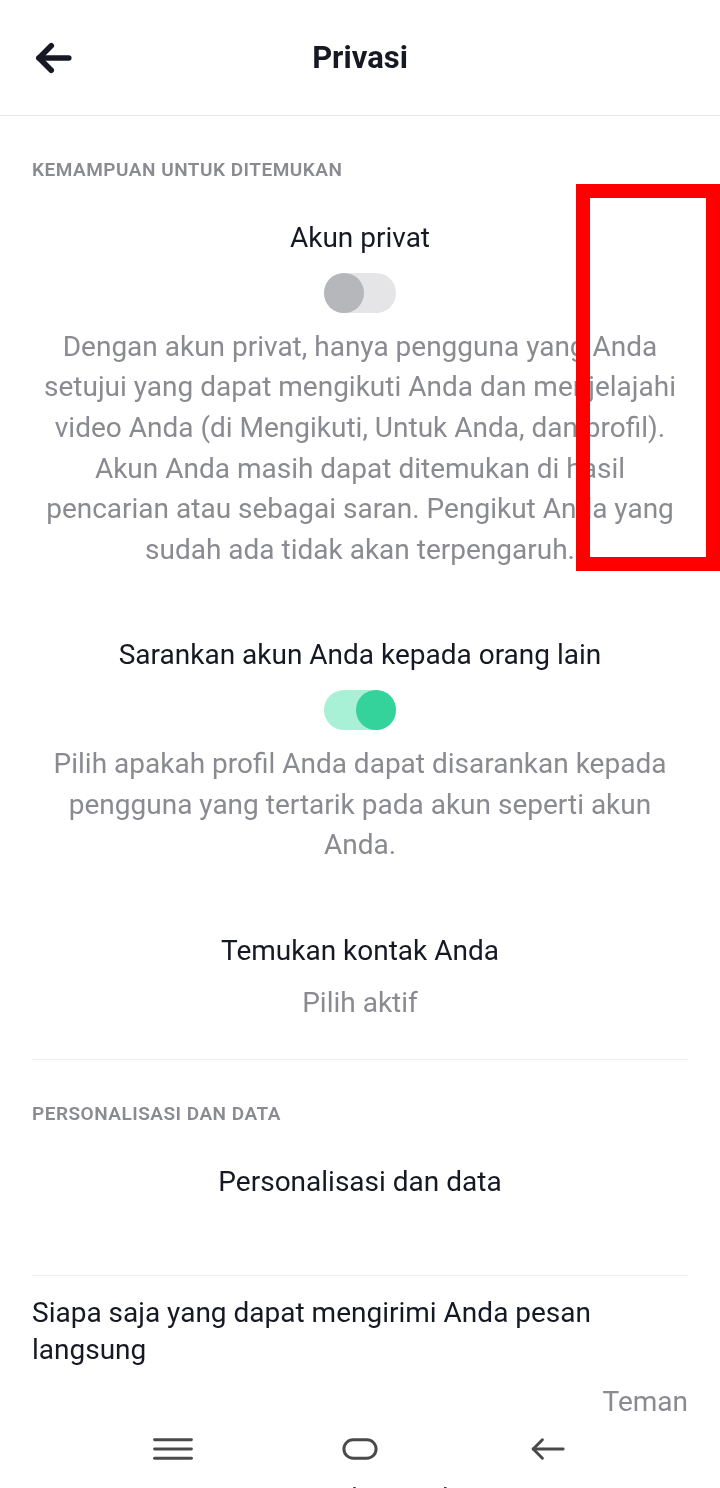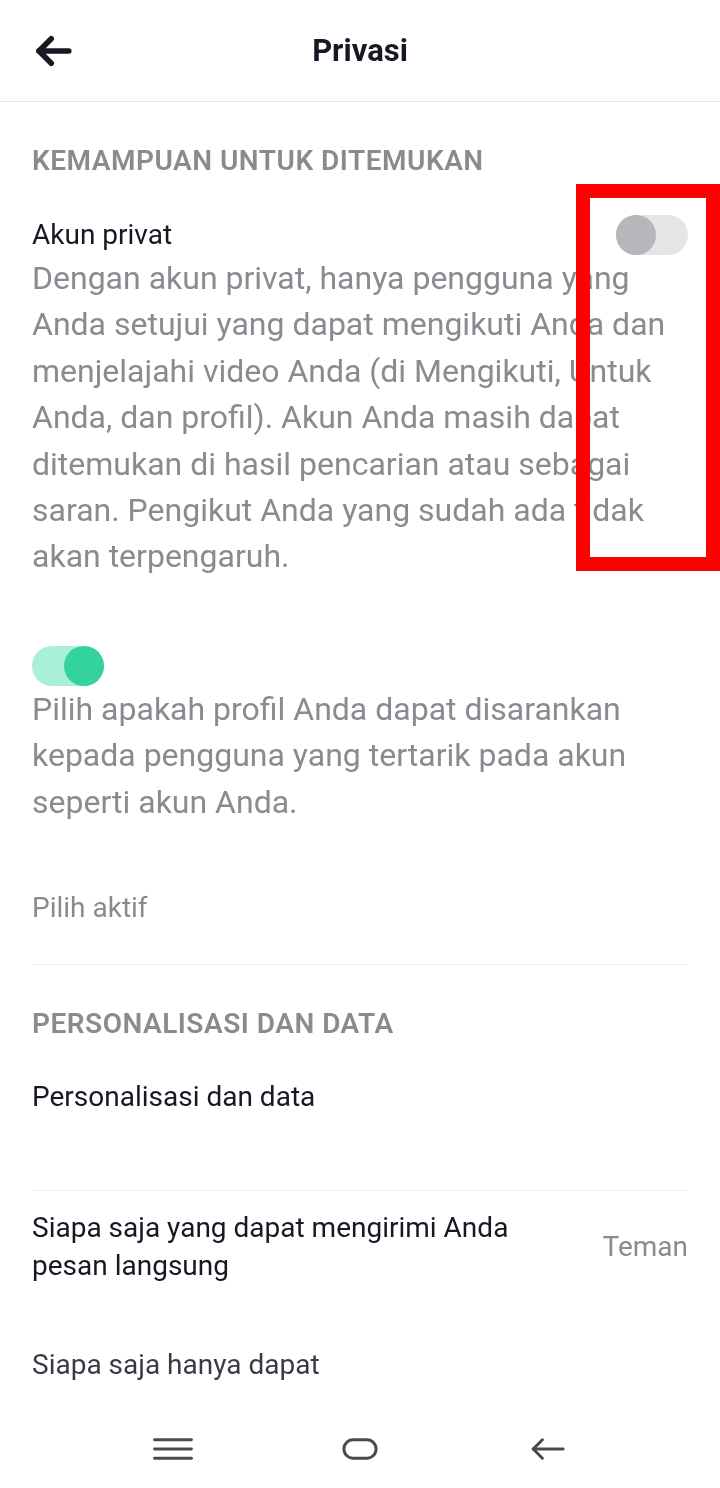--- a/index.html
+++ b/index.html
@@ -12,21 +12,21 @@
   width: 720px;
   height: 1488px;
   background: #ffffff;
   position: relative;
   overflow: hidden;
   border-bottom-left-radius: 28px;
   border-bottom-right-radius: 28px;
   color: #161823;
 }
 .header {
-  height: 102px;
+  height: 116px;
   display: flex;
   align-items: center;
   justify-content: center;
   position: relative;
   border-bottom: 1px solid #e8e8e8;
 }
 .back-btn {
   position: absolute;
   left: 28px;
   top: 50%;
@@ -49,47 +49,50 @@
 .page-title {
   font-size: 31px;
   font-weight: 700;
   color: #161823;
 }
 .content {
   padding: 0 0 0 0;
 }
 .section-header {
   padding: 42px 32px 20px 32px;
-  font-size: 28px;
+  font-size: 19px;
   font-weight: 600;
   color: #8a8b91;
   letter-spacing: 0.5px;
 }
 .row {
   padding: 18px 32px 18px 32px;
   position: relative;
 }
 .row-title-line {
   display: flex;
   align-items: center;
   justify-content: space-between;
   gap: 16px;
+  flex-direction: column;
 }
 .row-title {
   font-size: 28px;
   font-weight: 400;
   color: #161823;
   line-height: 1.35;
   flex: 1;
 }
 .row-desc {
-  font-size: 32px;
+  margin-top: 14px;
+  font-size: 28px;
   line-height: 1.45;
   color: #8a8b91;
   font-weight: 400;
+  text-align: center;
 }
 .row-value {
   font-size: 28px;
   color: #8a8b91;
   white-space: nowrap;
 }
 .toggle {
   width: 72px;
   height: 40px;
   border-radius: 20px;
@@ -178,31 +181,33 @@
         <div class="knob"></div>
       </div>
     </div>
     <div class="row-desc">Dengan akun privat, hanya pengguna yang Anda setujui yang dapat mengikuti Anda dan menjelajahi video Anda (di Mengikuti, Untuk Anda, dan profil). Akun Anda masih dapat ditemukan di hasil pencarian atau sebagai saran. Pengikut Anda yang sudah ada tidak akan terpengaruh.</div>
   </div>
 
   <div class="spacer-lg"></div>
 
   <div class="row">
     <div class="row-title-line">
+      <div class="row-title">Sarankan akun Anda kepada orang lain</div>
       <div class="toggle on">
         <div class="knob"></div>
       </div>
     </div>
     <div class="row-desc">Pilih apakah profil Anda dapat disarankan kepada pengguna yang tertarik pada akun seperti akun Anda.</div>
   </div>
 
   <div class="spacer-lg"></div>
 
   <div class="row">
     <div class="row-title-line">
+      <div class="row-title">Temukan kontak Anda</div>
       <div class="row-value">Pilih aktif</div>
     </div>
   </div>
 
   <div class="divider"></div>
 
   <div class="section-header">PERSONALISASI DAN DATA</div>
 
   <div class="row">
     <div class="row-title-line">
@@ -210,21 +215,21 @@
     </div>
   </div>
 
   <div style="height:34px"></div>
 
 
   <div class="divider"></div>
 
 
   <div class="row">
-    <div class="row-title-line" style="align-items:center;">
+    <div class="row-title-line" style="align-items:flex-end;">
       <div class="row-title">Siapa saja yang dapat mengirimi Anda pesan langsung</div>
       <div class="row-value">Teman</div>
     </div>
   </div>
 
   <div style="height:26px"></div>
 
   <div class="row" style="opacity:0.85;">
     <div class="row-title-line">
       <div class="row-title">Siapa saja hanya dapat</div>

